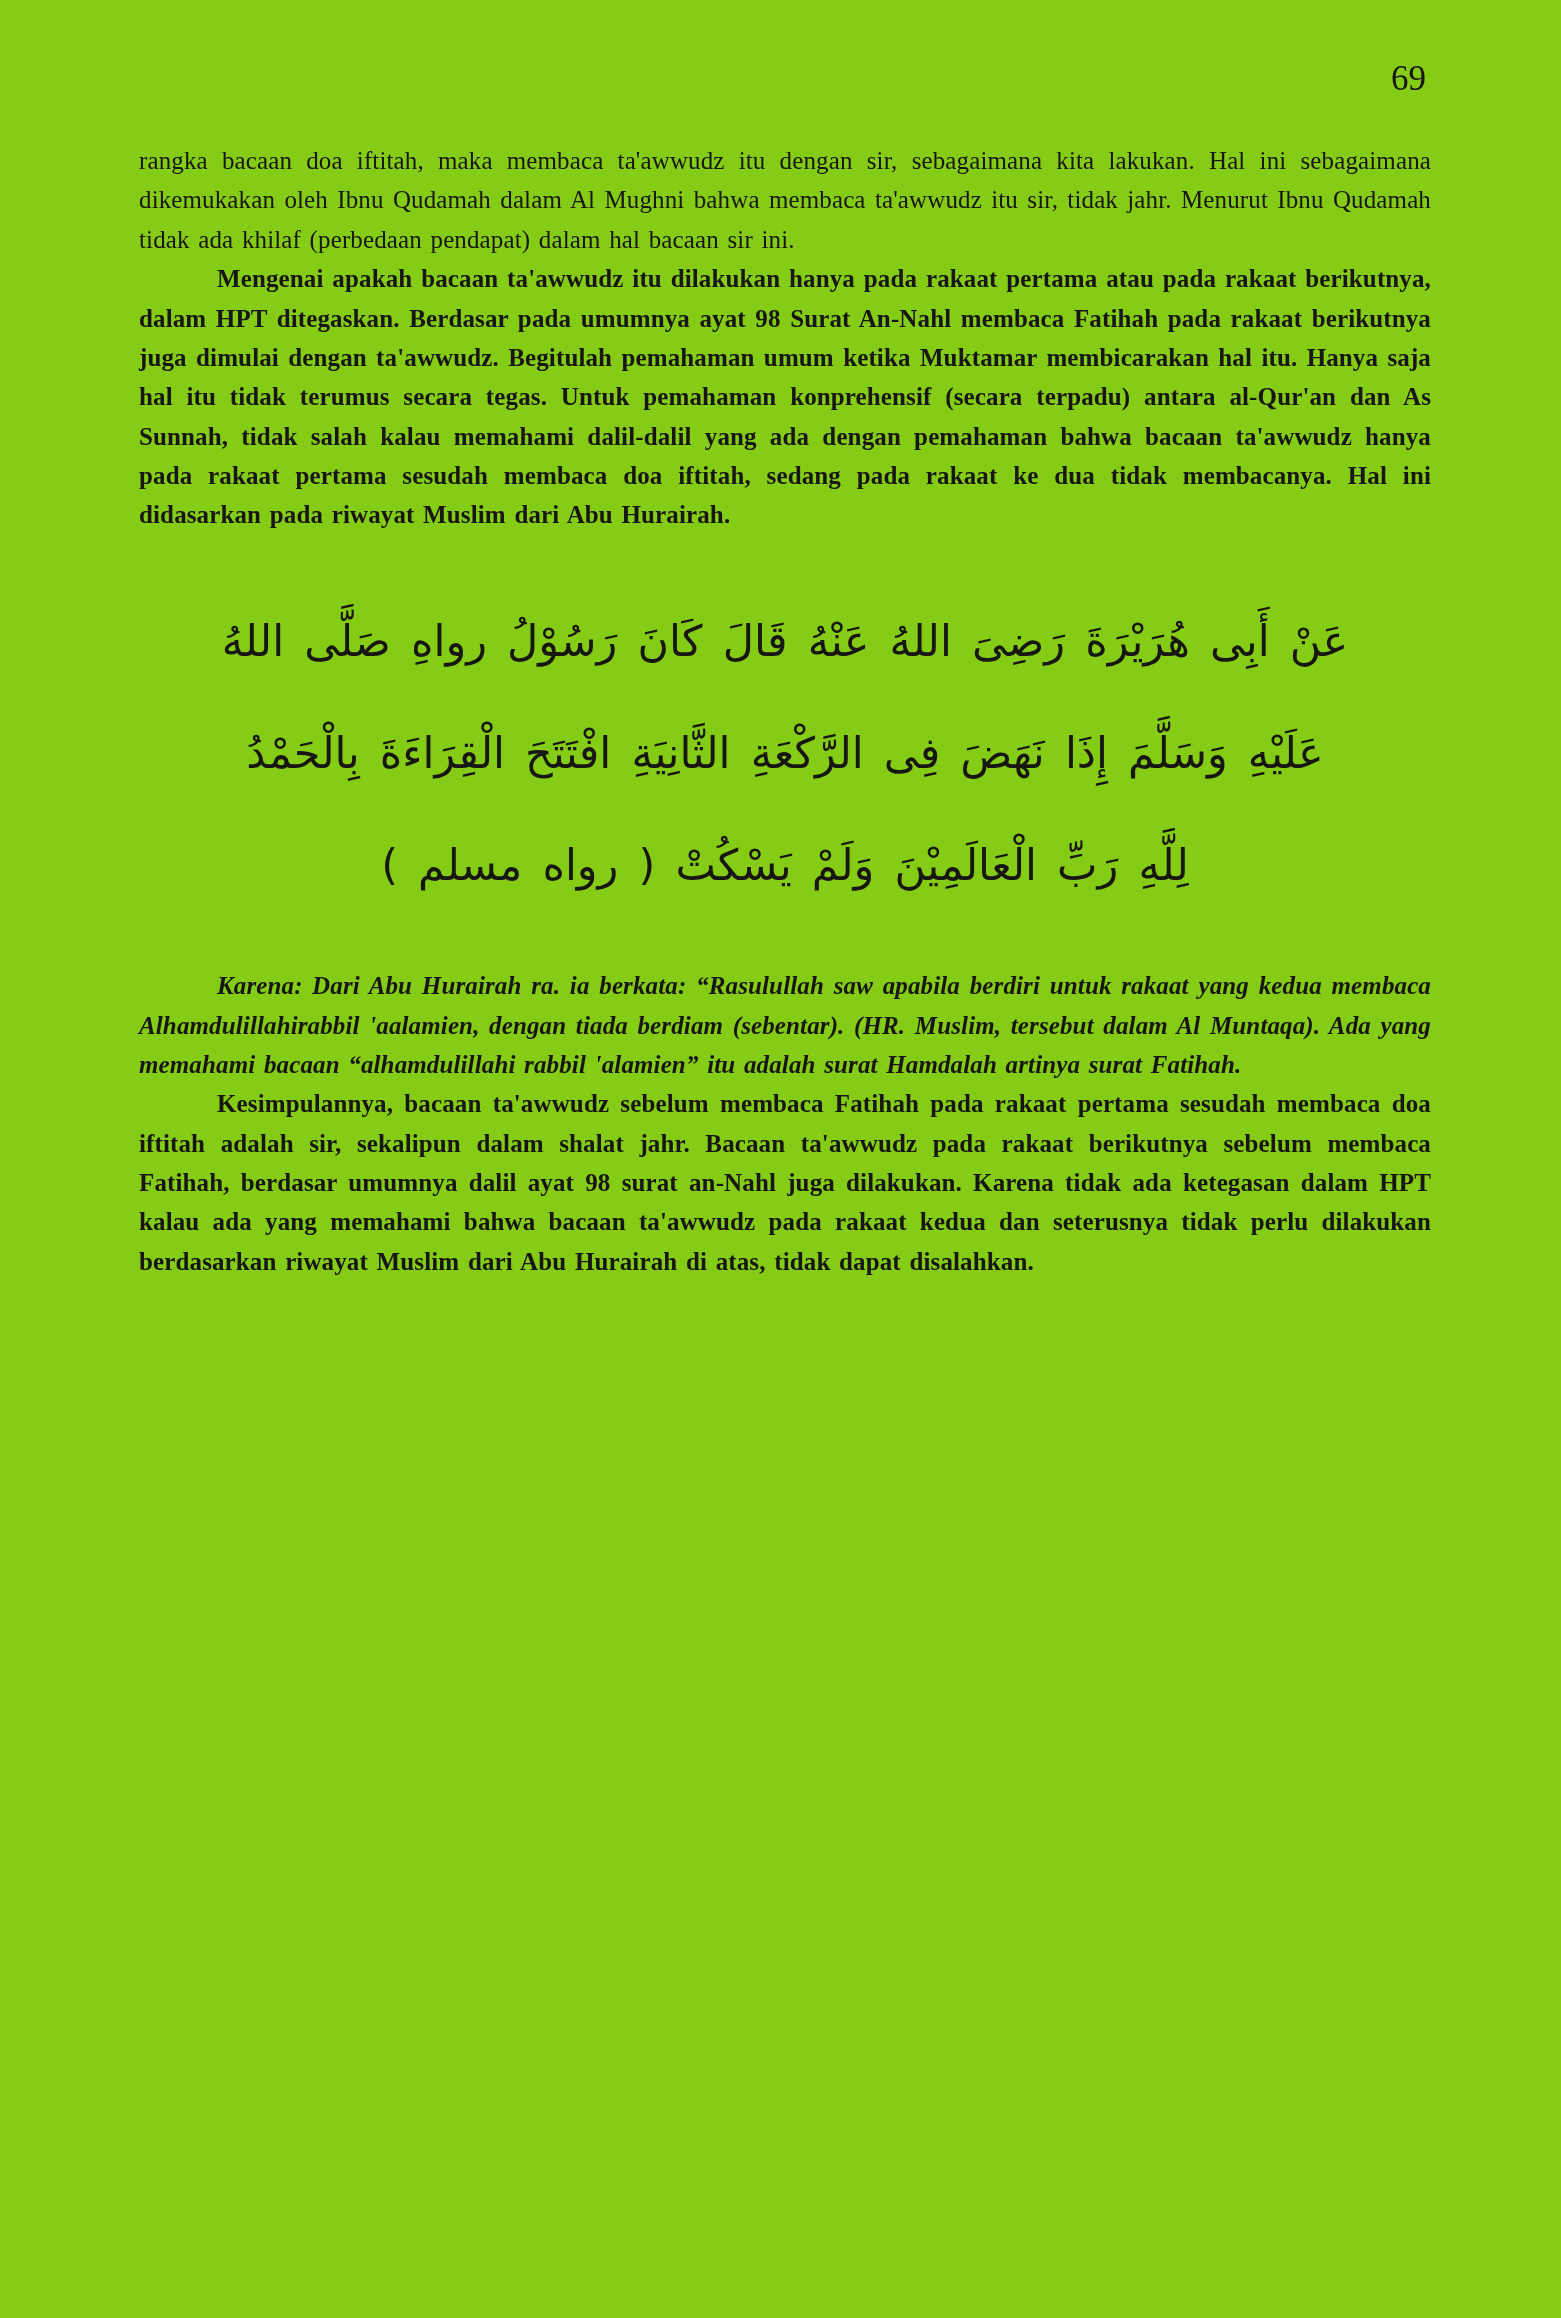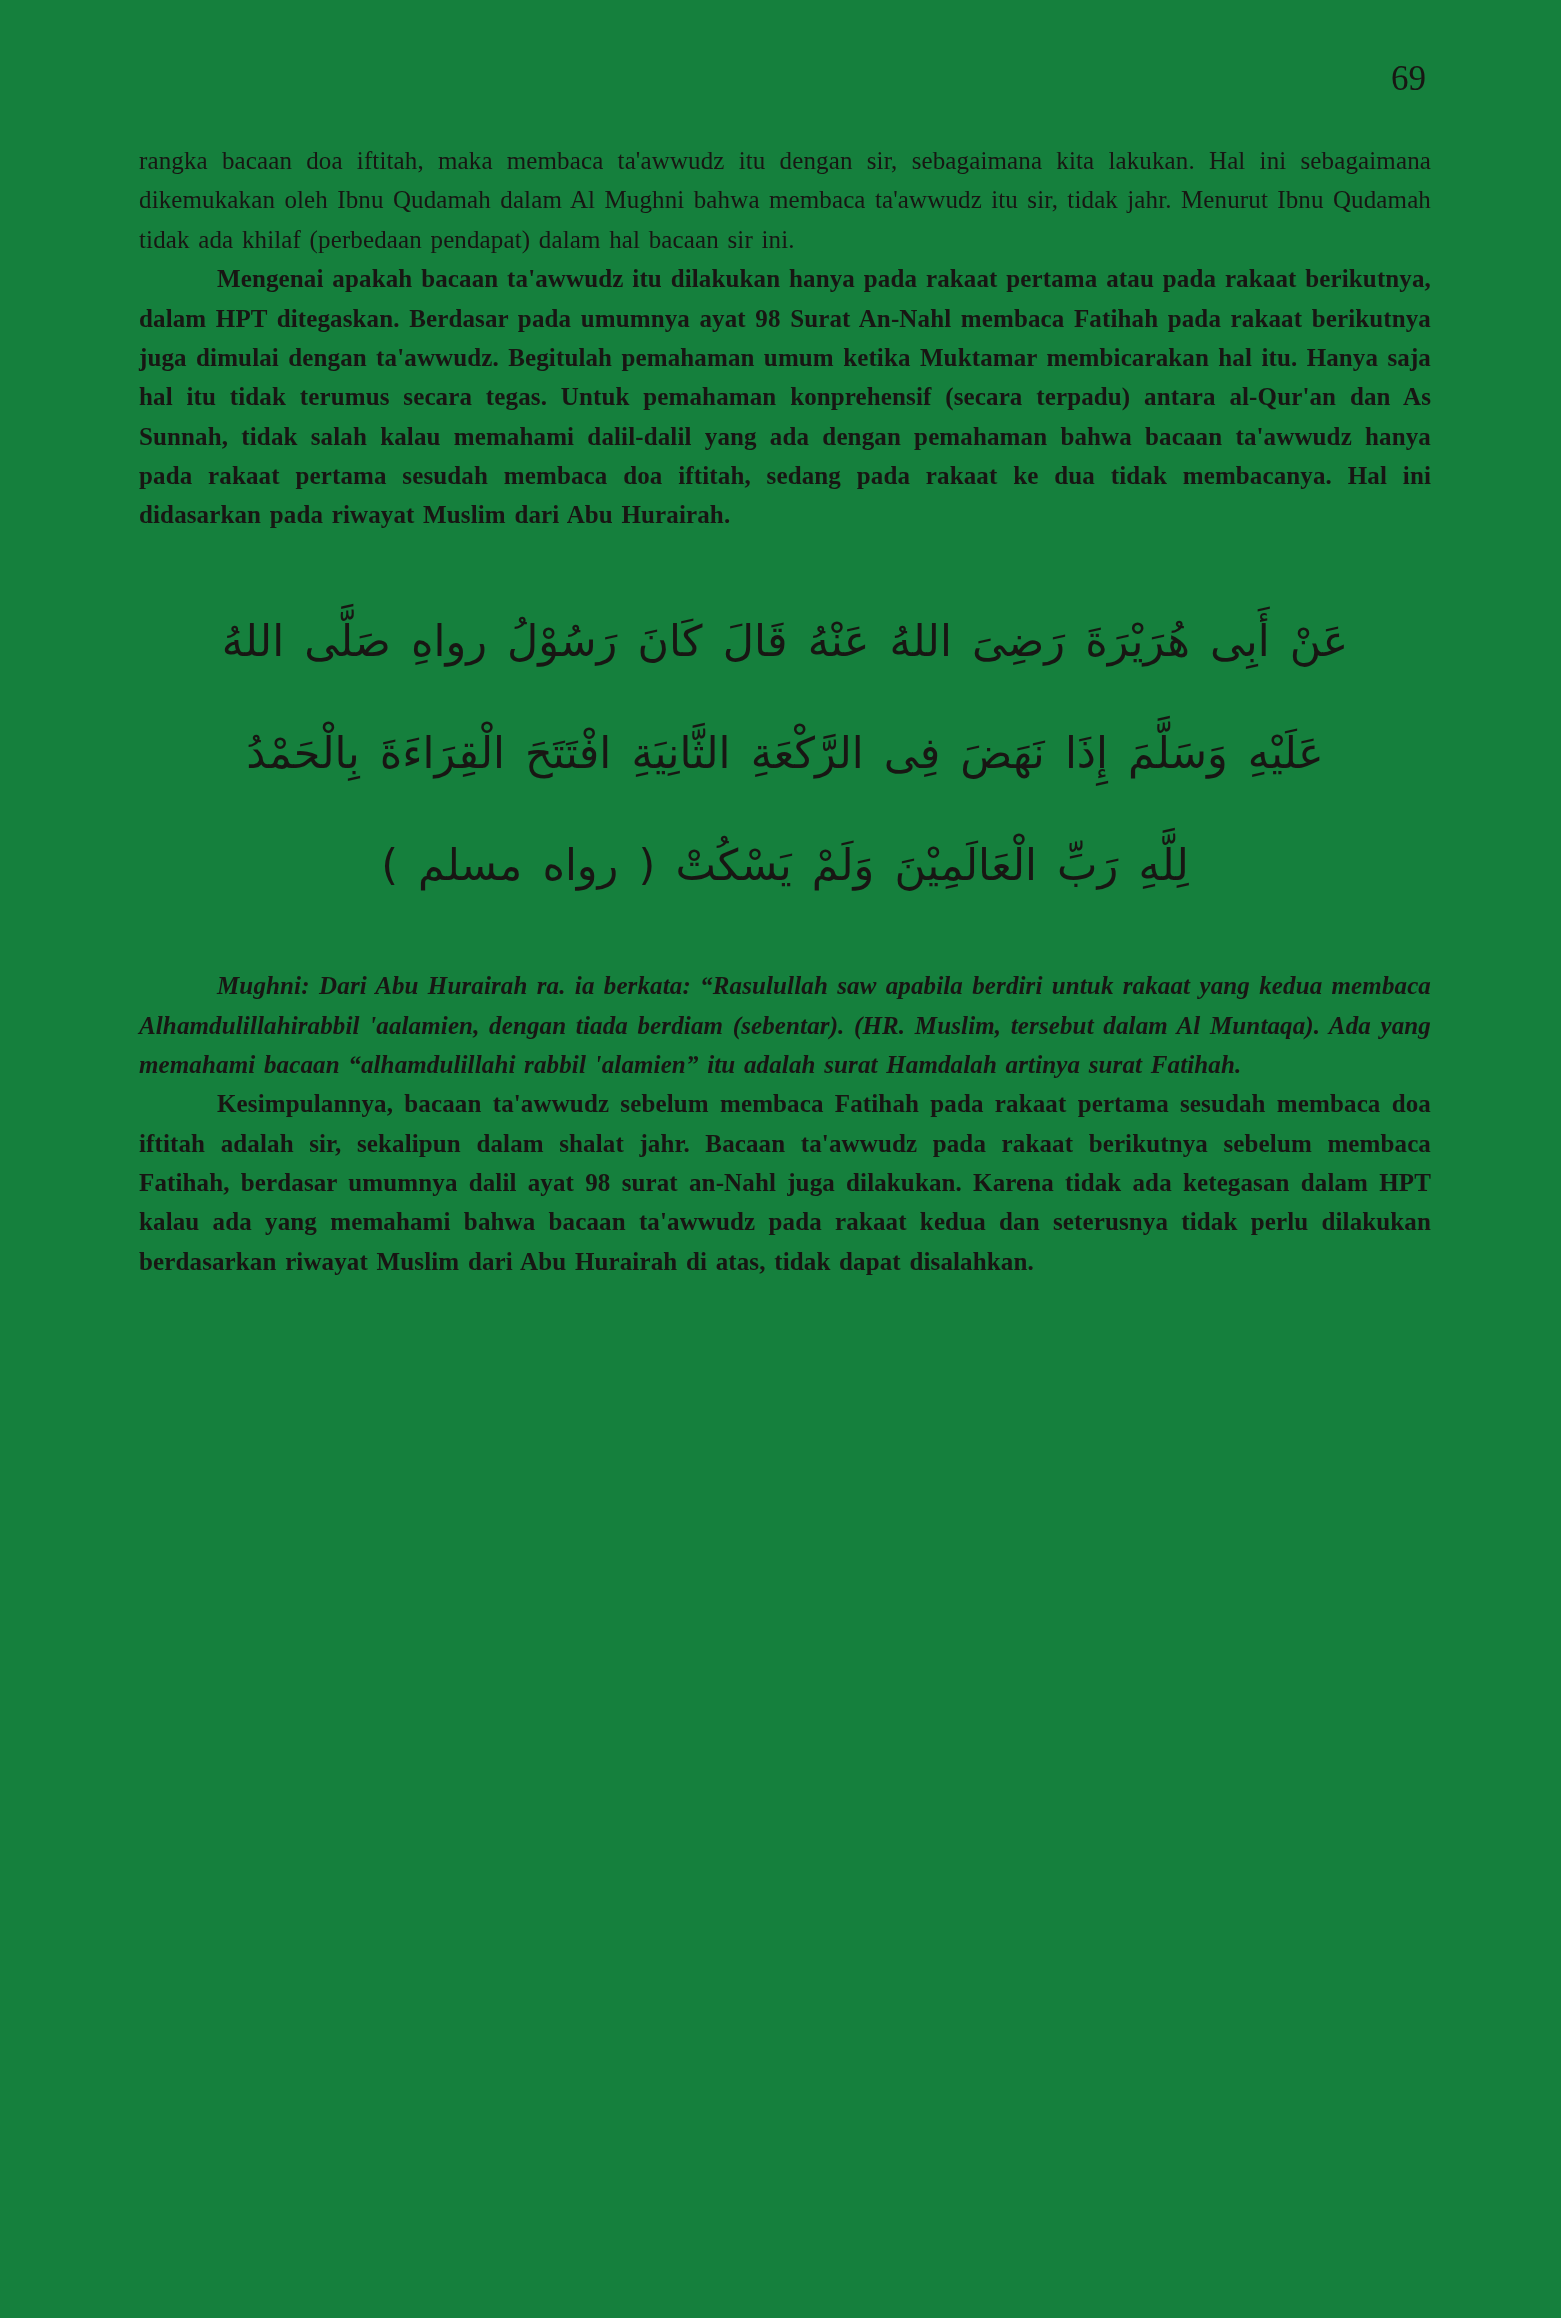--- a/index.html
+++ b/index.html
@@ -12,21 +12,21 @@
     height: 2319px;
     font-family: "Liberation Serif", "DejaVu Serif", serif;
     color: #181613;
     -webkit-font-smoothing: antialiased;
   }
   .page {
     box-sizing: border-box;
     width: 1561px;
     height: 2319px;
     padding: 58px 130px 50px 139px;
-    background: #15803d;
+    background: #84cc16;
     overflow: hidden;
   }
   .page-number {
     text-align: right;
     font-size: 35px;
     line-height: 1.2;
     padding-right: 5px;
     margin-bottom: 41px;
   }
   .para {
@@ -71,19 +71,19 @@
 
   <p class="para indent">Mengenai apakah bacaan ta'awwudz itu dilakukan hanya pada rakaat pertama atau pada rakaat berikutnya, dalam HPT ditegaskan. Berdasar pada umumnya ayat 98 Surat An-Nahl membaca Fatihah pada rakaat berikutnya juga dimulai dengan ta'awwudz. Begitulah pemahaman umum ketika Muktamar membicarakan hal itu. Hanya saja hal itu tidak terumus secara tegas. Untuk pemahaman konprehensif (secara terpadu) antara al-Qur'an dan As Sunnah, tidak salah kalau memahami dalil-dalil yang ada dengan pemahaman bahwa bacaan ta'awwudz hanya pada rakaat pertama sesudah membaca doa iftitah, sedang pada rakaat ke dua tidak membacanya. Hal ini didasarkan pada riwayat Muslim dari Abu Hurairah.</p>
 
   <div class="arabic-block">
     <div class="arabic-line">عَنْ أَبِى هُرَيْرَةَ رَضِىَ اللهُ عَنْهُ قَالَ كَانَ رَسُوْلُ رواهِ صَلَّى اللهُ</div>
     <div class="arabic-line">عَلَيْهِ وَسَلَّمَ إِذَا نَهَضَ فِى الرَّكْعَةِ الثَّانِيَةِ افْتَتَحَ الْقِرَاءَةَ بِالْحَمْدُ</div>
     <div class="arabic-line">لِلَّهِ رَبِّ الْعَالَمِيْنَ وَلَمْ يَسْكُتْ ( رواه مسلم )</div>
   </div>
 
   <p class="para indent translation">
-    <span class="artinya">Mughni:</span><span>Dari Abu Hurairah ra. ia berkata: “Rasulullah saw apabila berdiri untuk rakaat yang kedua membaca Alhamdulillahirabbil 'aalamien, dengan tiada berdiam (sebentar). (HR. Muslim, tersebut dalam Al Muntaqa). Ada yang memahami bacaan “alhamdulillahi rabbil 'alamien” itu adalah surat Hamdalah artinya surat Fatihah.</span>
+    <span class="artinya">Karena:</span><span>Dari Abu Hurairah ra. ia berkata: “Rasulullah saw apabila berdiri untuk rakaat yang kedua membaca Alhamdulillahirabbil 'aalamien, dengan tiada berdiam (sebentar). (HR. Muslim, tersebut dalam Al Muntaqa). Ada yang memahami bacaan “alhamdulillahi rabbil 'alamien” itu adalah surat Hamdalah artinya surat Fatihah.</span>
   </p>
 
   <p class="para indent">Kesimpulannya, bacaan ta'awwudz sebelum membaca Fatihah pada rakaat pertama sesudah membaca doa iftitah adalah sir, sekalipun dalam shalat jahr. Bacaan ta'awwudz pada rakaat berikutnya sebelum membaca Fatihah, berdasar umumnya dalil ayat 98 surat an-Nahl juga dilakukan. Karena tidak ada ketegasan dalam HPT kalau ada yang memahami bahwa bacaan ta'awwudz pada rakaat kedua dan seterusnya tidak perlu dilakukan berdasarkan riwayat Muslim dari Abu Hurairah di atas, tidak dapat disalahkan.</p>
 
 </div>
 
 
 </body></html>

